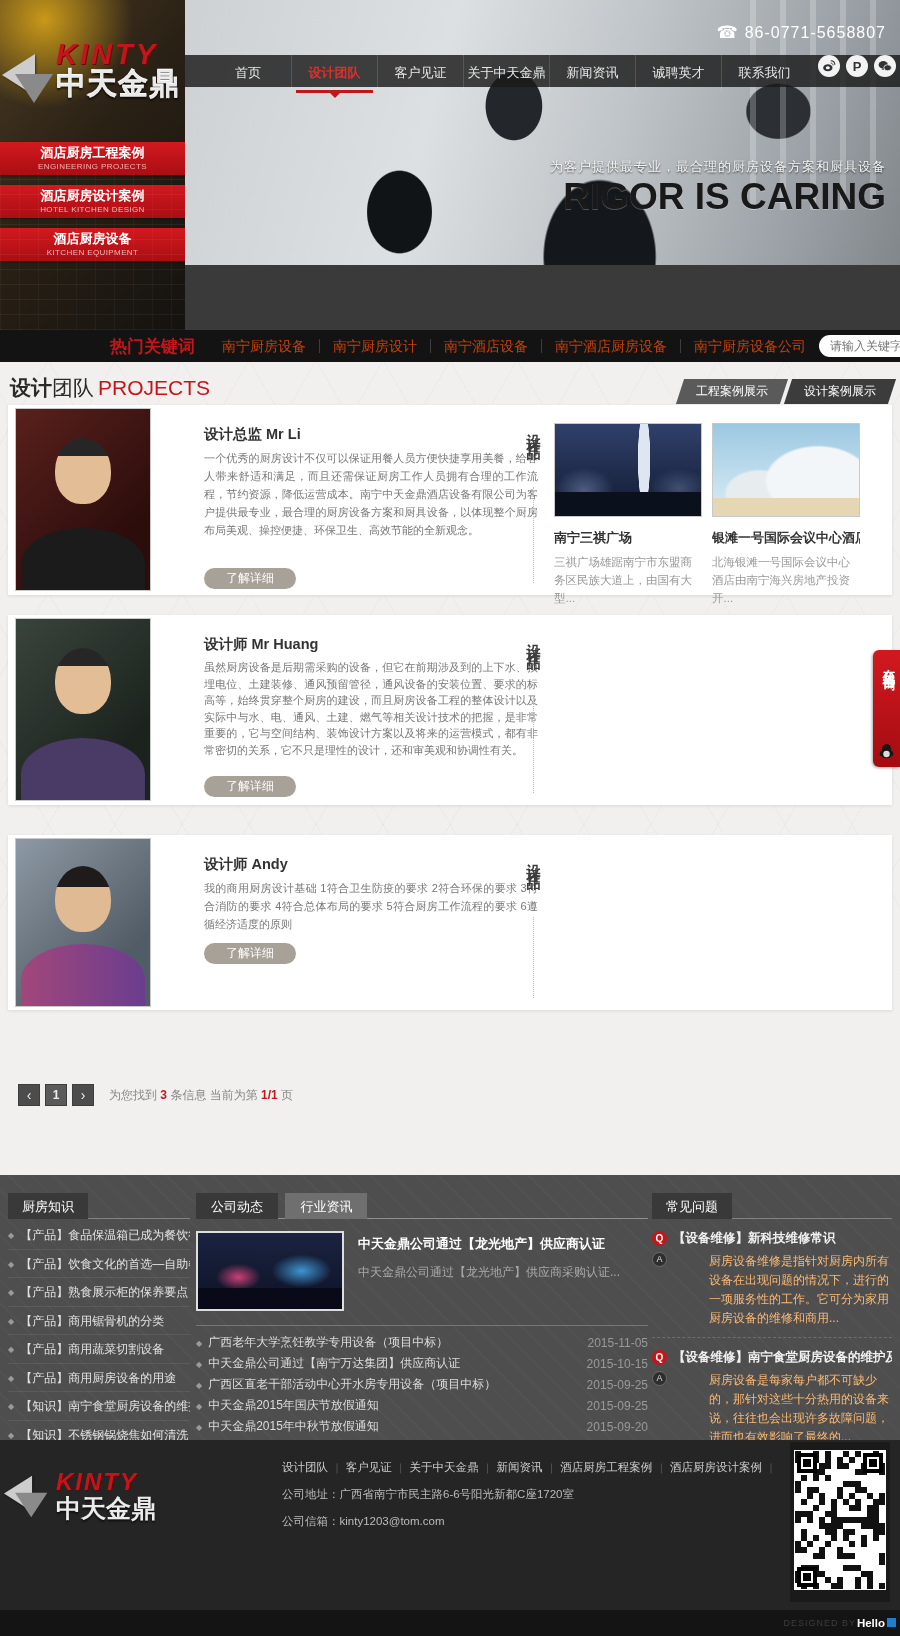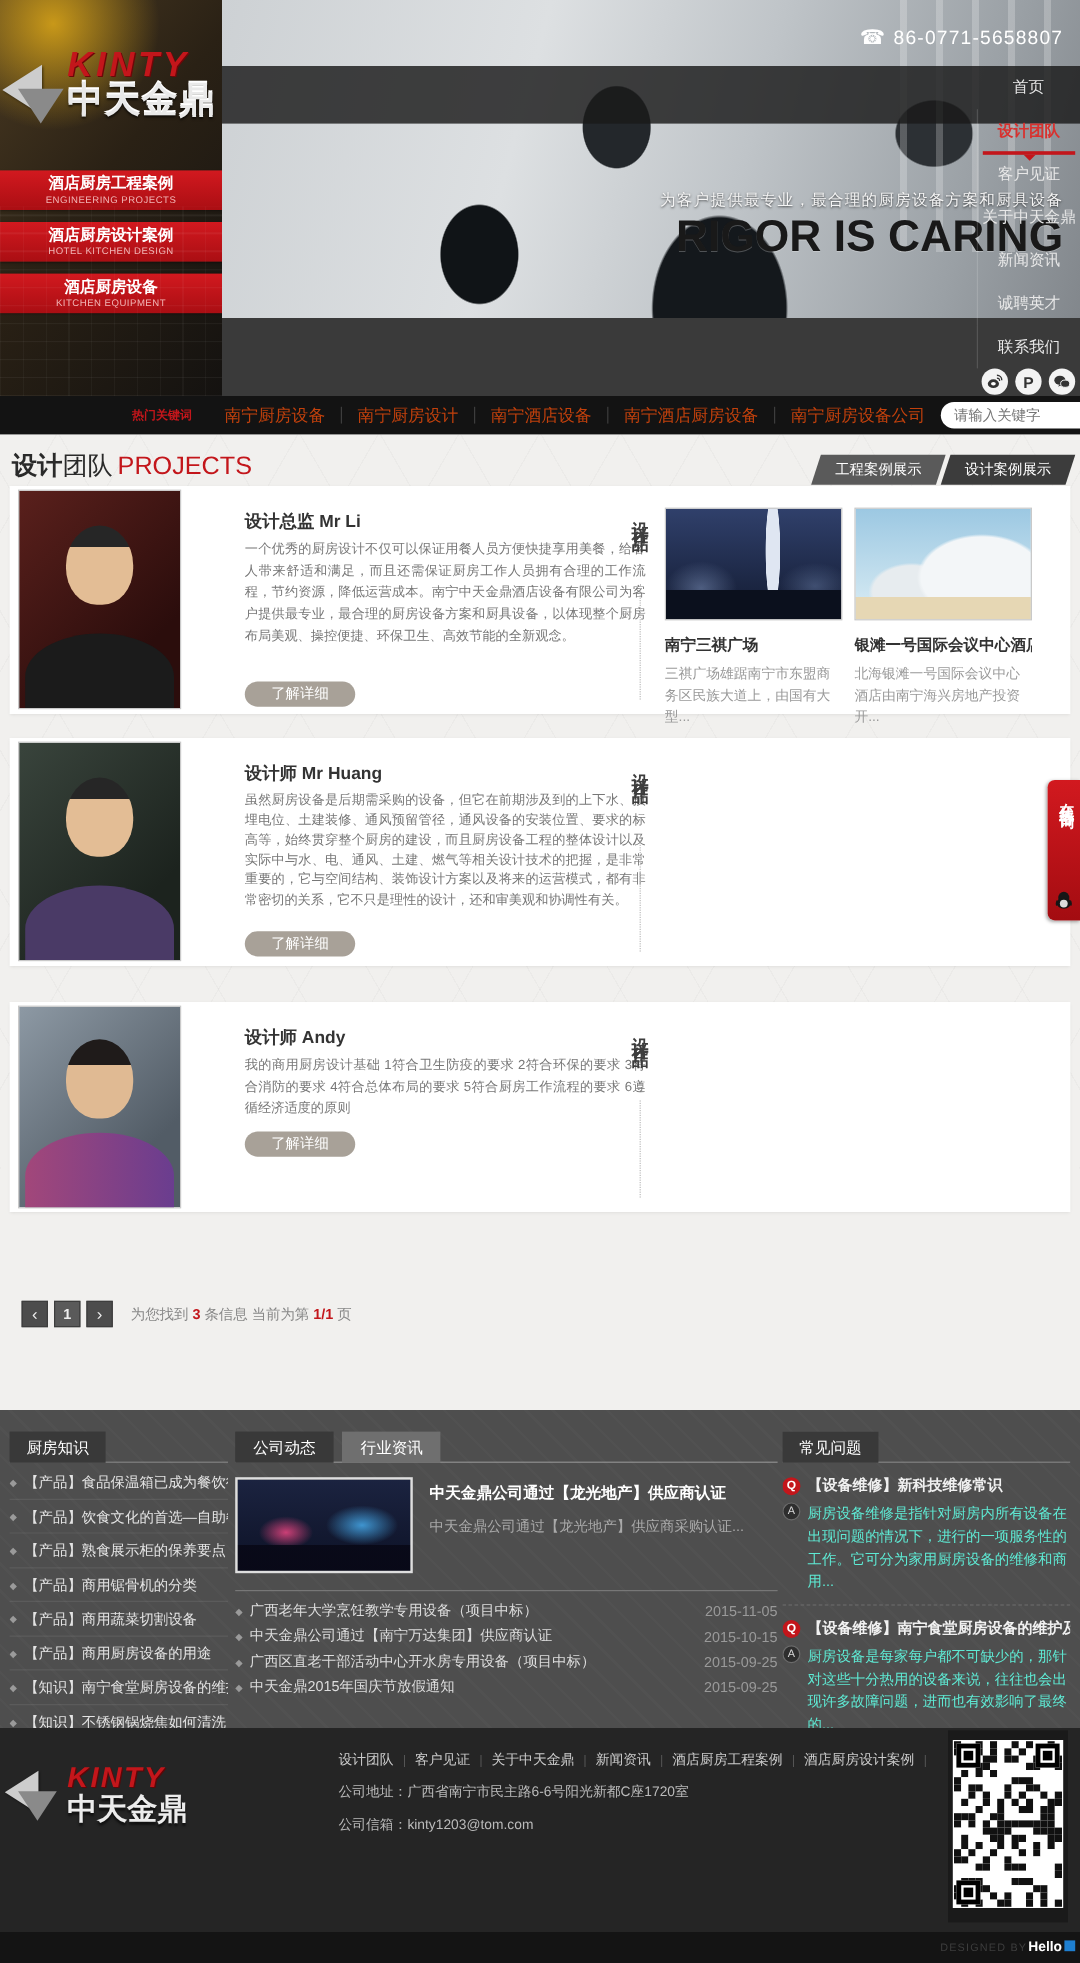--- a/index.html
+++ b/index.html
@@ -33,35 +33,35 @@
       radial-gradient(95px 130px at 58% 97%, #14181c 58%, rgba(20,24,28,0) 60%),
       radial-gradient(55px 70px at 30% 80%, #101417 58%, rgba(16,20,23,0) 60%),
       radial-gradient(48px 58px at 46% 40%, #23272b 58%, rgba(35,39,43,0) 60%),
       radial-gradient(70px 60px at 83% 42%, #2c3034 45%, rgba(44,48,52,0) 47%),
       linear-gradient(105deg,#cdd1d4 0%,#dde0e2 35%,#bfc4c8 60%,#9aa0a5 85%,#82878c 100%);}
   .banner-photo::before{content:"";position:absolute;right:0;top:0;width:150px;height:210px;opacity:.45;
     background:repeating-linear-gradient(90deg,rgba(255,255,255,.5) 0 6px,transparent 6px 30px);}
   .banner-dark{position:absolute;left:0;right:0;bottom:0;height:65px;background:#3a3a3a;}
   .phone{position:absolute;top:22px;right:14px;z-index:6;color:#fff;font-size:16px;letter-spacing:1px;white-space:nowrap;}
   .phone-icon::before{content:"☎";margin-right:6px;font-size:17px;}
-  .nav{position:absolute;left:0;right:0;top:55px;height:48px;background:rgba(26,26,26,.82);display:flex;align-items:flex-end;z-index:5;padding-left:20px;flex-direction:column;}
+  .nav{position:absolute;left:0;right:0;top:55px;height:32px;background:rgba(26,26,26,.82);display:flex;align-items:flex-start;z-index:5;padding-left:20px;}
   .nav-item{position:relative;width:86px;height:36px;line-height:36px;text-align:center;color:#e8e8e8;font-size:13px;cursor:pointer;}
   .nav-item + .nav-item{border-left:1px solid rgba(255,255,255,.14);}
   .nav-item.active{color:#d8322f;font-weight:bold;}
   .nav-item.active::after{content:"";position:absolute;left:4px;right:4px;bottom:-2px;height:3px;background:#c3161b;}
   .nav-item.active::before{content:"";position:absolute;left:50%;margin-left:-5px;bottom:-12px;border:5px solid transparent;border-top-color:#c3161b;}
   .nav-icons{margin-left:auto;display:flex;gap:6px;padding-right:4px;}
   .nav-icon{width:22px;height:22px;border-radius:50%;background:#f3f3f3;color:#333;display:flex;align-items:center;justify-content:center;font-size:13px;font-weight:bold;cursor:pointer;flex:none;}
   .slogan{position:absolute;right:14px;top:158px;text-align:right;z-index:4;}
   .slogan-cn{font-size:13px;color:#f5f5f5;letter-spacing:1px;text-shadow:0 1px 2px rgba(0,0,0,.7);}
   .slogan-en{font-size:37px;font-weight:900;color:#191919;line-height:42px;letter-spacing:0;text-shadow:0 1px 0 rgba(255,255,255,.25);}
 
   
   .kwbar{position:absolute;top:330px;left:0;width:900px;height:32px;background:#131313;display:flex;align-items:center;z-index:7;}
-  .kw-label{color:#c3161b;font-weight:bold;font-size:10px;margin-left:110px;white-space:nowrap;text-align:right;}
+  .kw-label{color:#c3161b;font-weight:bold;font-size:17px;margin-left:110px;white-space:nowrap;text-align:right;}
   .kw-links{display:flex;margin-left:14px;align-items:center;}
   .kw-link{color:#c2410c;font-size:14px;padding:0 13px;cursor:pointer;line-height:14px;white-space:nowrap;}
   .kw-link + .kw-link{border-left:1px solid #3d3d3d;}
   .kw-search{margin-left:auto;margin-right:8px;width:162px;height:22px;background:#fff;border-radius:12px;display:flex;align-items:center;padding:0 9px;}
   .kw-search input{border:none;outline:none;flex:1;font-size:12px;color:#666;background:transparent;font-family:inherit;min-width:0;}
   .search-icon{position:relative;width:13px;height:13px;cursor:pointer;flex:none;}
   .search-icon::before{content:"";position:absolute;left:0;top:0;width:8px;height:8px;border:2px solid #444;border-radius:50%;}
   .search-icon::after{content:"";position:absolute;left:9px;top:9px;width:5px;height:2px;background:#444;transform:rotate(45deg);transform-origin:0 0;}
 
   
@@ -156,21 +156,21 @@
   .news-list{margin-top:6px;}
   .news-row{display:flex;align-items:center;height:21px;font-size:12px;cursor:pointer;}
   .news-row .t{color:#ddd;flex:1;white-space:nowrap;overflow:hidden;}
   .news-row .d{color:#999;margin-left:10px;flex:none;}
   .faq{position:absolute;left:652px;top:18px;width:240px;height:247px;overflow:hidden;}
   .faq-item{margin-top:11px;}
   .faq-q{display:flex;align-items:center;font-size:12.5px;font-weight:bold;color:#f0f0f0;cursor:pointer;white-space:nowrap;overflow:hidden;}
   .qi{width:15px;height:15px;border-radius:50%;background:#c3161b;color:#fff;font-size:10px;font-weight:bold;text-align:center;line-height:15px;margin-right:6px;flex:none;}
   .faq-a{display:flex;margin-top:5px;}
   .ai{width:15px;height:15px;border-radius:50%;background:#2e2e2e;border:1px solid #6b6b6b;color:#ddd;font-size:9px;text-align:center;line-height:13px;margin-right:6px;flex:none;}
-  .faq-a .txt{font-size:12px;color:#5eead4;line-height:19px;flex:1;min-width:0;}
+  .faq-a .txt{font-size:12px;color:#fdba74;line-height:19px;flex:1;min-width:0;margin-left:36px;}
   .faq-sep{border-top:1px dashed #6e6e6e;margin-top:9px;}
 
   
   .footer{position:absolute;top:1440px;left:0;width:900px;height:170px;background:#252525;}
   .f-emblem{position:absolute;left:4px;top:34px;width:58px;height:66px;transform:scale(.85);transform-origin:0 0;}
   .f-logo{position:absolute;left:56px;top:30px;cursor:pointer;}
   .f-kinty{font-size:24px;font-weight:bold;font-style:italic;letter-spacing:2px;color:#c3161b;line-height:24px;text-shadow:1px 1px 0 #5e0608;}
   .f-cn{font-size:25px;font-weight:bold;color:#ececec;line-height:28px;text-shadow:0 2px 2px rgba(0,0,0,.6);}
   .f-info{position:absolute;left:282px;top:14px;width:490px;}
   .f-row{height:27px;line-height:27px;font-size:11.5px;color:#bbb;white-space:nowrap;overflow:hidden;}
@@ -395,20 +395,25 @@
         <div class="news-row">
             <span class="blt"></span>
             <span class="t">广西区直老干部活动中心开水房专用设备（项目中标）</span>
             <span class="d">2015-09-25</span>
           </div>
         <div class="news-row">
             <span class="blt"></span>
             <span class="t">中天金鼎2015年国庆节放假通知</span>
             <span class="d">2015-09-25</span>
           </div>
+        <div class="news-row">
+            <span class="blt"></span>
+            <span class="t">中天金鼎2015年中秋节放假通知</span>
+            <span class="d">2015-09-20</span>
+          </div>
       </div>
     </div>
 
     <div class="faq">
       <div class="col-head"><span class="box">常见问题</span></div>
       <div class="faq-item">
         <div class="faq-q">
             <span class="qi">Q</span>
             <span>【设备维修】新科技维修常识</span>
           </div>

